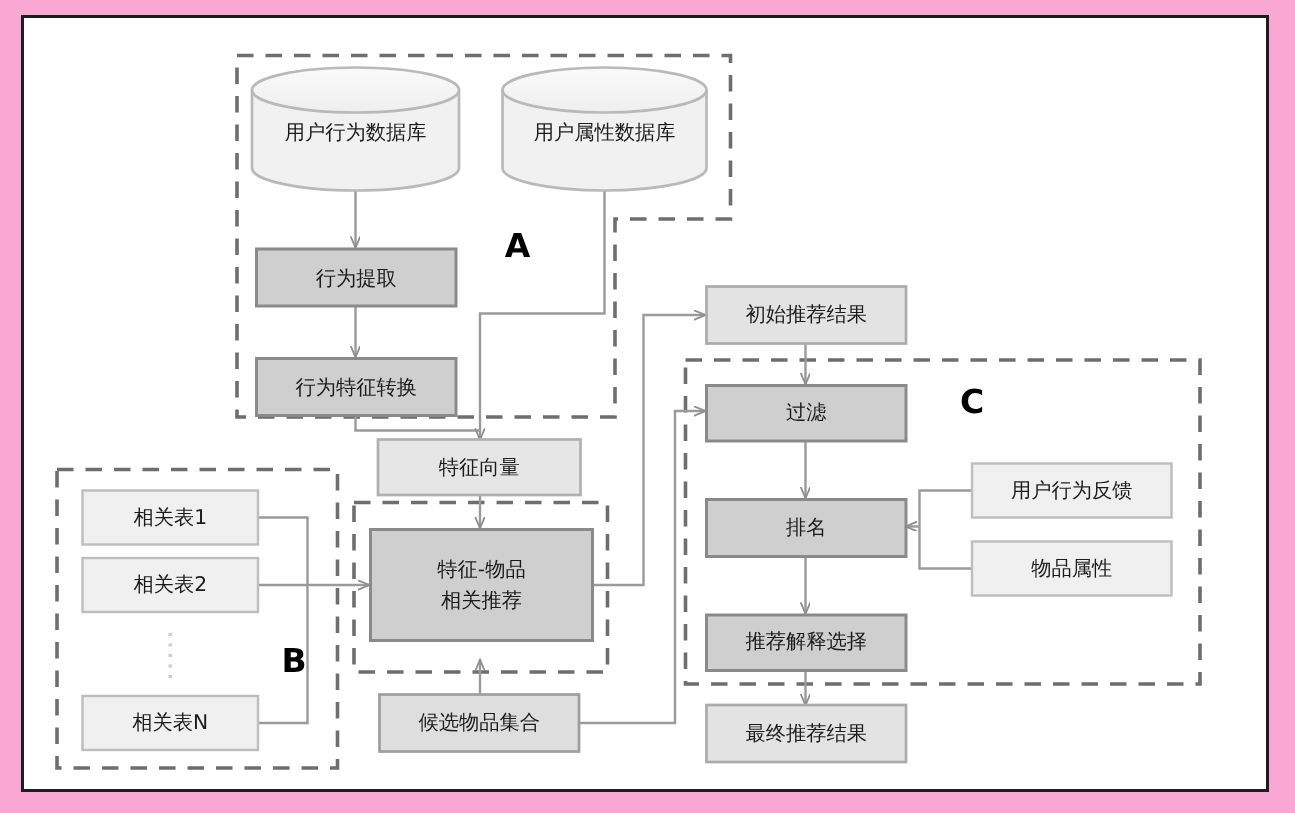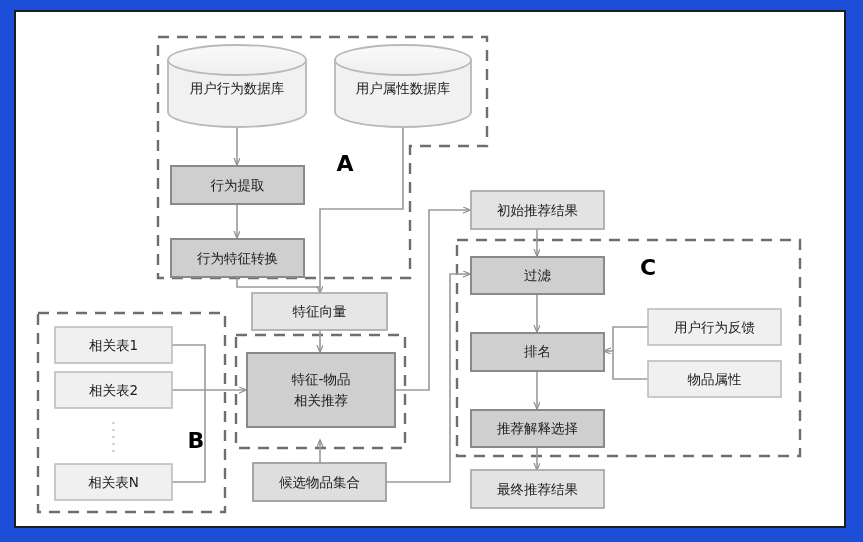--- a/index.html
+++ b/index.html
@@ -1,17 +1,17 @@
 <!DOCTYPE html>
 <html><head>
 <meta charset="utf-8">
 <style>
   html,body{margin:0;padding:0;background:#ffffff;}
   body{font-family:"DejaVu Sans","Liberation Sans",sans-serif;}
-  #page{position:relative;width:863px;height:542px;background:#1d4ed8;overflow:hidden;}
+  #page{position:relative;width:863px;height:542px;background:#f9a8d4;overflow:hidden;}
   #frame{position:absolute;left:14px;top:10px;width:832px;height:518px;
          border:2px solid #1d1d1d;background:#fff;box-sizing:border-box;}
   svg{position:absolute;left:0;top:0;width:863px;height:542px;}
   .nodeText{font-family:"DejaVu Sans","Liberation Sans",sans-serif;
             font-size:13.5px;fill:#1b1b1b;text-anchor:middle;dominant-baseline:middle;}
   .groupLabel{font-family:"DejaVu Sans","Liberation Sans",sans-serif;
               font-size:22px;font-weight:bold;fill:#000;text-anchor:middle;dominant-baseline:middle;}
 </style>
 </head>
 <body>

